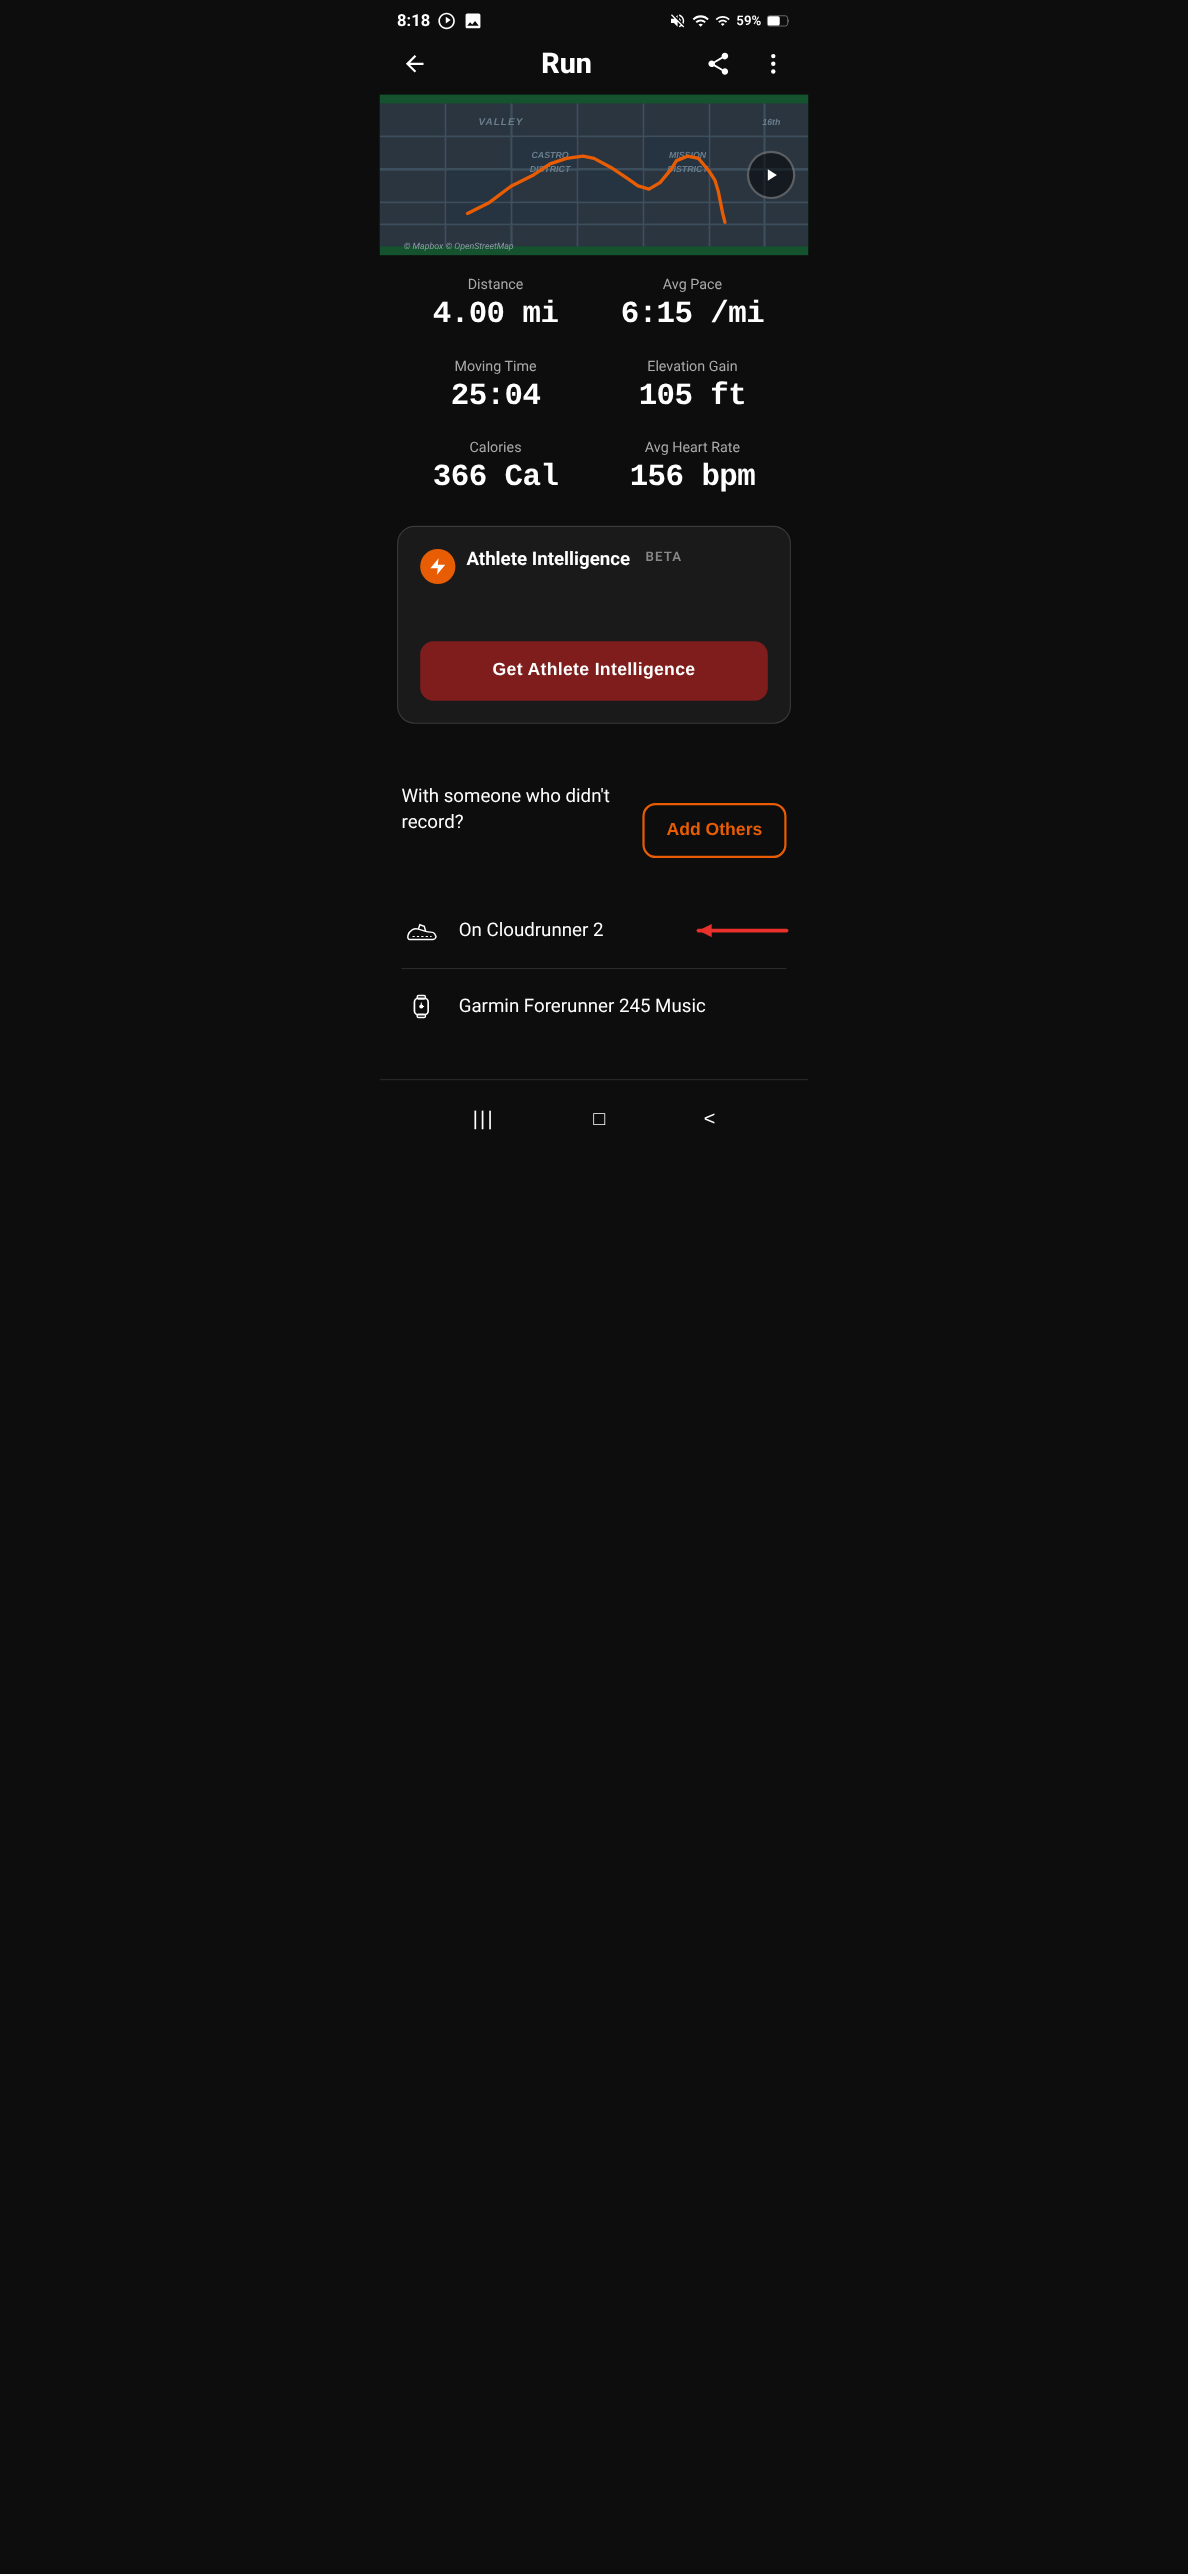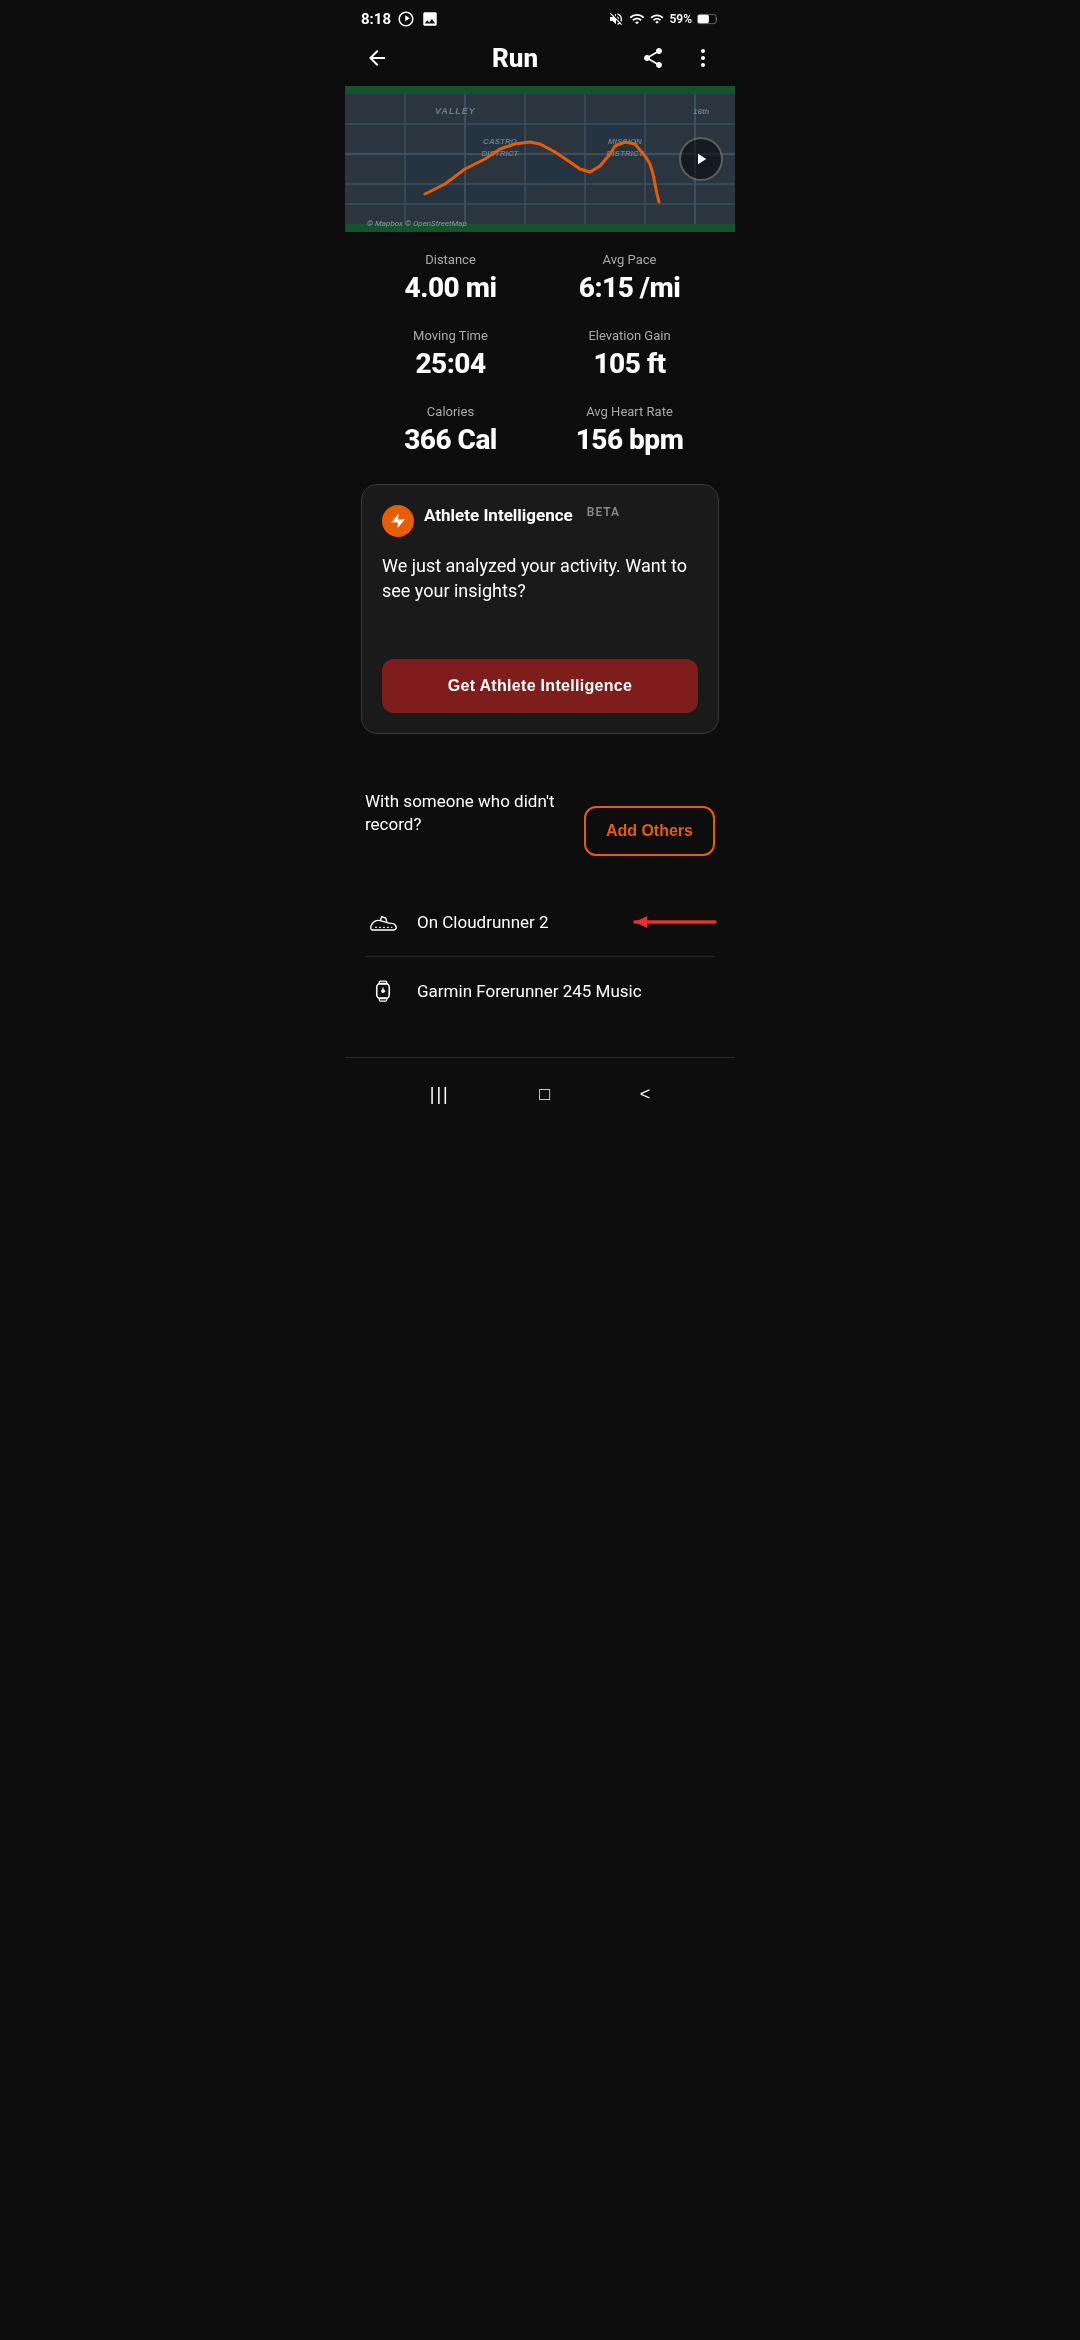--- a/index.html
+++ b/index.html
@@ -110,20 +110,21 @@
     .stat-item { text-align: center; }
     .stat-label {
       font-size: 13px;
       color: #aaaaaa;
       margin-bottom: 4px;
     }
     .stat-value {
       font-size: 28px;
       font-weight: 800;
       letter-spacing: -0.5px;
+      font-family: Liberation Mono, monospace;
     }
 
     
     .ai-card {
       margin: 8px 16px 20px;
       border: 1px solid #3a3a3a;
       border-radius: 16px;
       padding: 20px;
       background: #1a1a1a;
     }
@@ -386,21 +387,20 @@
 <div class="ai-card">
   <div class="ai-header">
     <div class="ai-icon">
       <svg width="18" height="18" viewBox="0 0 24 24" fill="white">
           <path d="M13 2L3 14h9l-1 8 10-12h-9l1-8z"></path>
         </svg>
     </div>
     <span class="ai-title">Athlete Intelligence</span>
     <span class="ai-beta">BETA</span>
   </div>
-  <p class="ai-description">We just analyzed your activity. Want to see your insights?</p>
   <button class="ai-button">Get Athlete Intelligence</button>
 </div>
 
 <div class="with-someone">
   <span class="with-someone-text">With someone who didn't record?</span>
   <button class="add-others-btn">Add Others</button>
 </div>
 
 <div class="gear-section">
 

